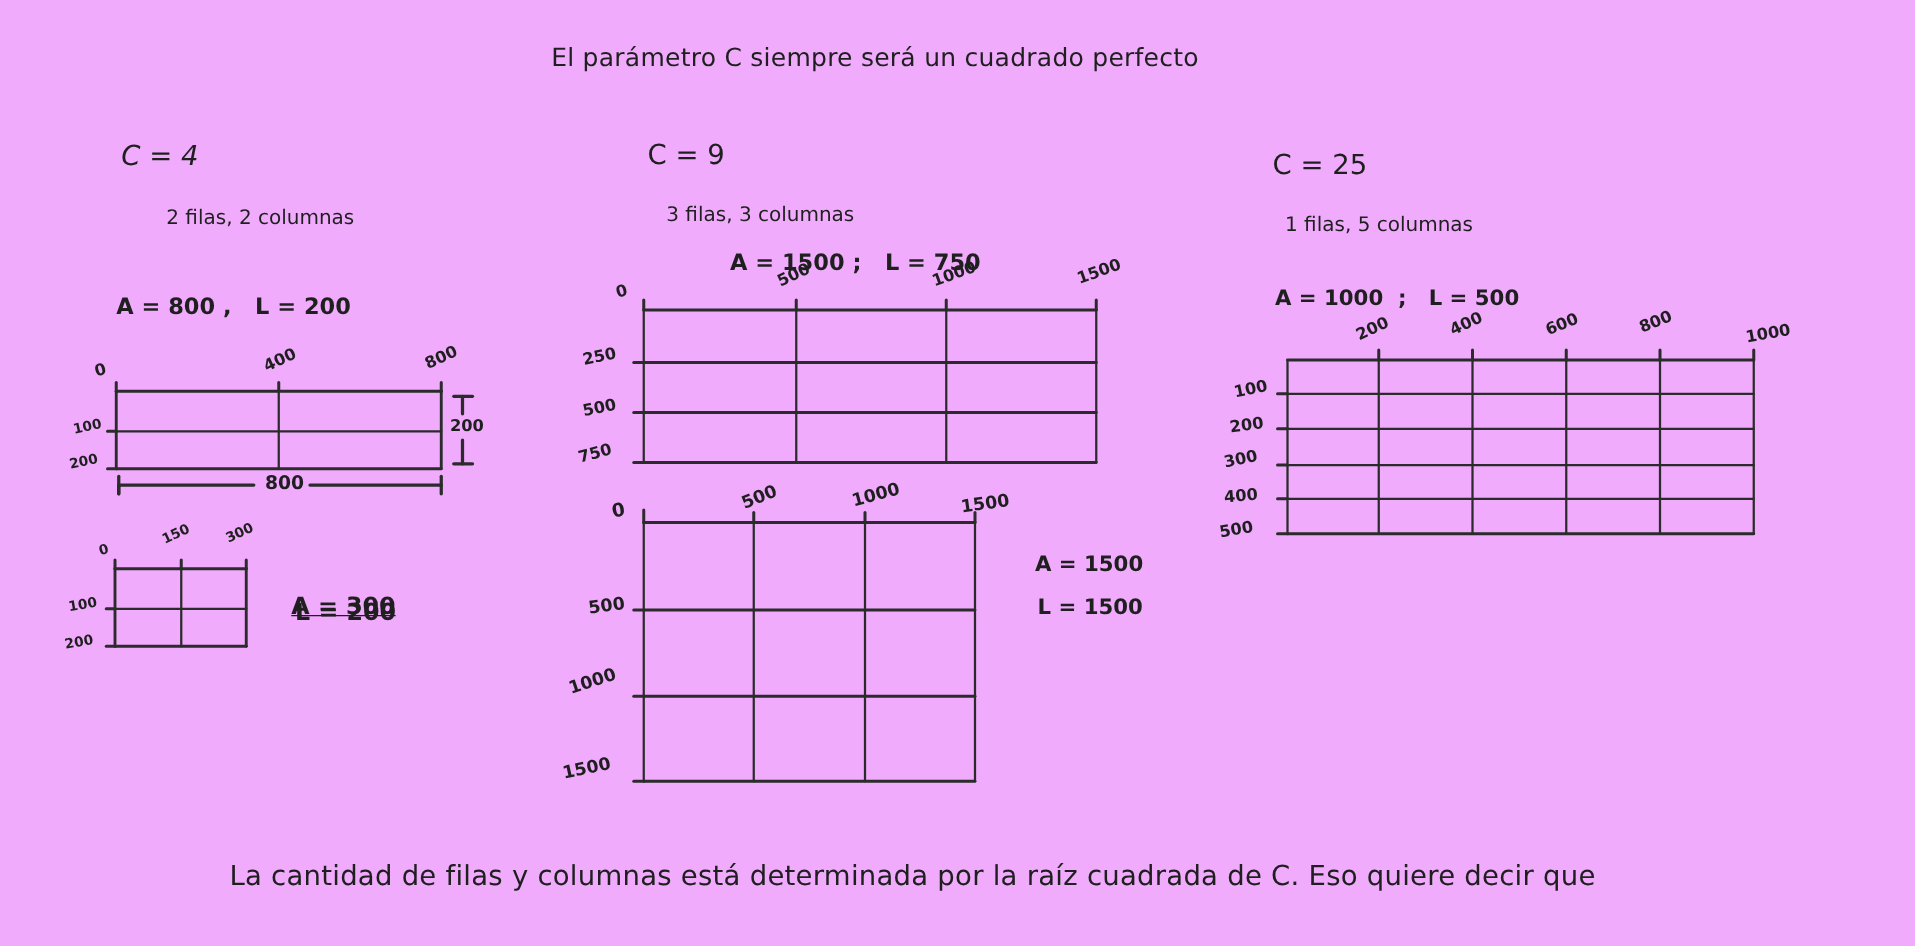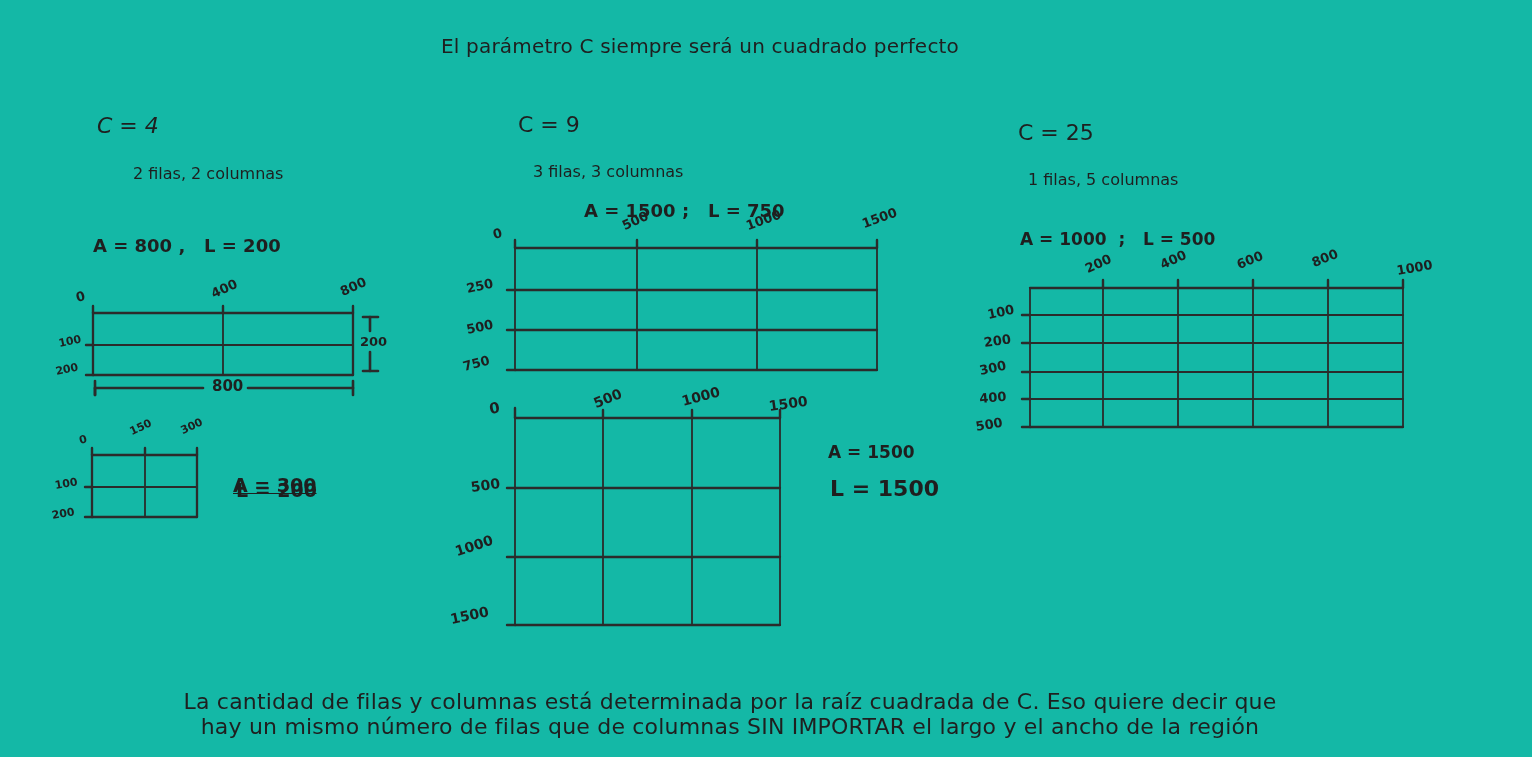--- a/index.html
+++ b/index.html
@@ -1,19 +1,19 @@
 <!DOCTYPE html>
 <html><head>
 <meta charset="utf-8">
 <style>
   html, body { margin: 0; padding: 0; background: #ffffff; }
   .canvas {
     position: relative;
     width: 1532px; height: 757px;
-    background: #14b8a6;
+    background: #f0abfc;
     font-family: "DejaVu Sans", sans-serif;
     color: #1f1f1f;
     overflow: hidden;
   }
   .abs { position: absolute; white-space: nowrap; }
   .title { font-size: 20px; letter-spacing: 0.2px; }
   .heading { font-size: 22px; }
   .subheading { font-size: 16px; }
   .params { font-size: 18px; font-weight: 600; white-space: pre; }
   .side-label { font-weight: 600; }
@@ -186,35 +186,34 @@
   <div class="abs tick r15" style="left:465px; top:359px;">750</div>
 
   <div class="abs tick r10" style="left:491px; top:400px; font-size:15px;">0</div>
   <div class="abs tick r22" style="left:597px; top:395px; font-size:14px;">500</div>
   <div class="abs tick r15" style="left:684px; top:393px; font-size:14px;">1000</div>
   <div class="abs tick r8" style="left:770px; top:398px; font-size:14px;">1500</div>
   <div class="abs tick r8" style="left:472px; top:479px; font-size:14px;">500</div>
   <div class="abs tick r18" style="left:458px; top:543px; font-size:14px;">1000</div>
   <div class="abs tick r12" style="left:452px; top:611px; font-size:14px;">1500</div>
   <div class="abs side-label" style="left:828px; top:442px; font-size:17px;">A = 1500</div>
-  <div class="abs side-label" style="left:830px; top:476px; font-size:22px;">L = 1500</div>
+  <div class="abs side-label" style="left:830px; top:476px; font-size:17px;">L = 1500</div>
 
   <div class="abs heading" style="left:1018px; top:120px;">C = 25</div>
   <div class="abs subheading" style="left:1028px; top:170px;">1 filas, 5 columnas</div>
   <div class="abs params" style="left:1020px; top:229px; font-size:17px;">A = 1000  ;   L = 500</div>
 
   <div class="abs tick r25" style="left:1089px; top:261px;">200</div>
   <div class="abs tick r25" style="left:1164px; top:257px;">400</div>
   <div class="abs tick r22" style="left:1240px; top:257px;">600</div>
   <div class="abs tick r22" style="left:1315px; top:255px;">800</div>
   <div class="abs tick r10" style="left:1398px; top:263px;">1000</div>
   <div class="abs tick r12" style="left:989px; top:307px;">100</div>
   <div class="abs tick r8" style="left:985px; top:335px;">200</div>
   <div class="abs tick r12" style="left:981px; top:363px;">300</div>
   <div class="abs tick r5" style="left:980px; top:391px;">400</div>
   <div class="abs tick r10" style="left:977px; top:419px;">500</div>
 
   <div class="abs footer-wrap" style="left:140px; top:645px; width:1180px;">
     <div class="footer-line">La cantidad de filas y columnas está determinada por la raíz cuadrada de C. Eso quiere decir que</div>
-    <div class="footer-line">hay un mismo número de filas que de columnas SIN IMPORTAR el largo y el ancho de la región</div>
   </div>
 
 </div>
 
 </body></html>

